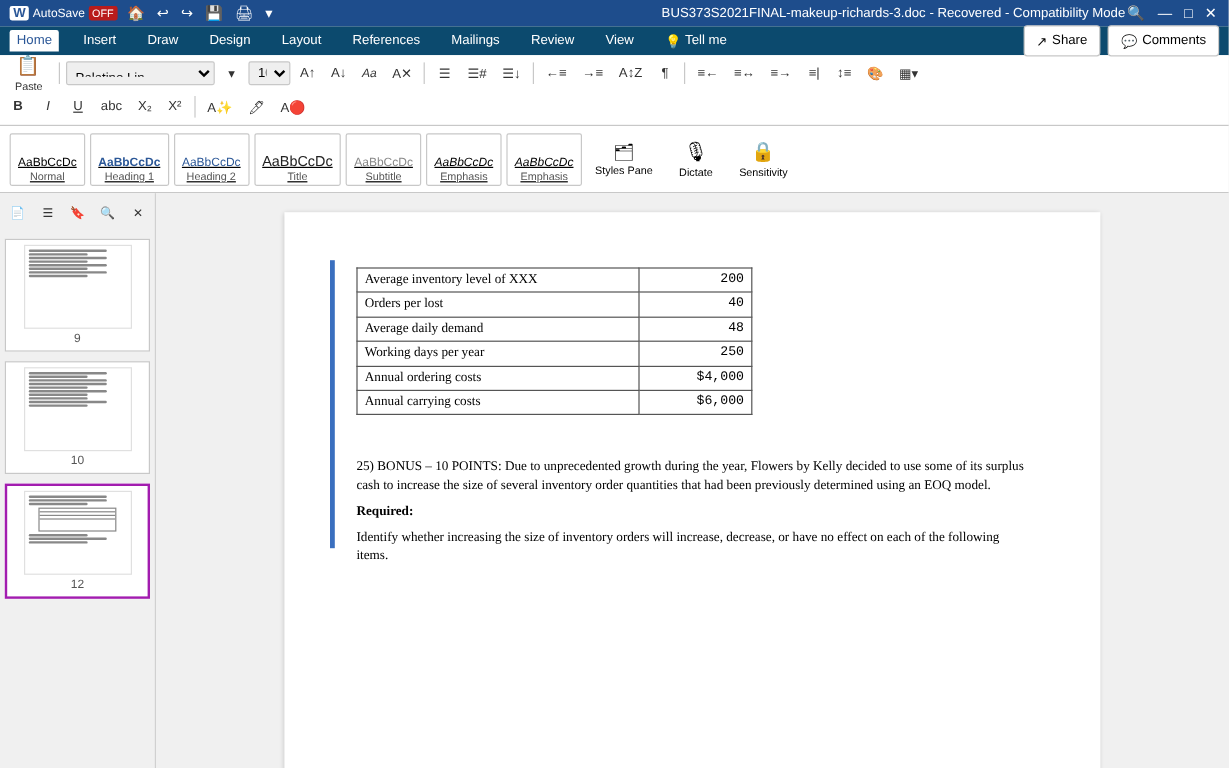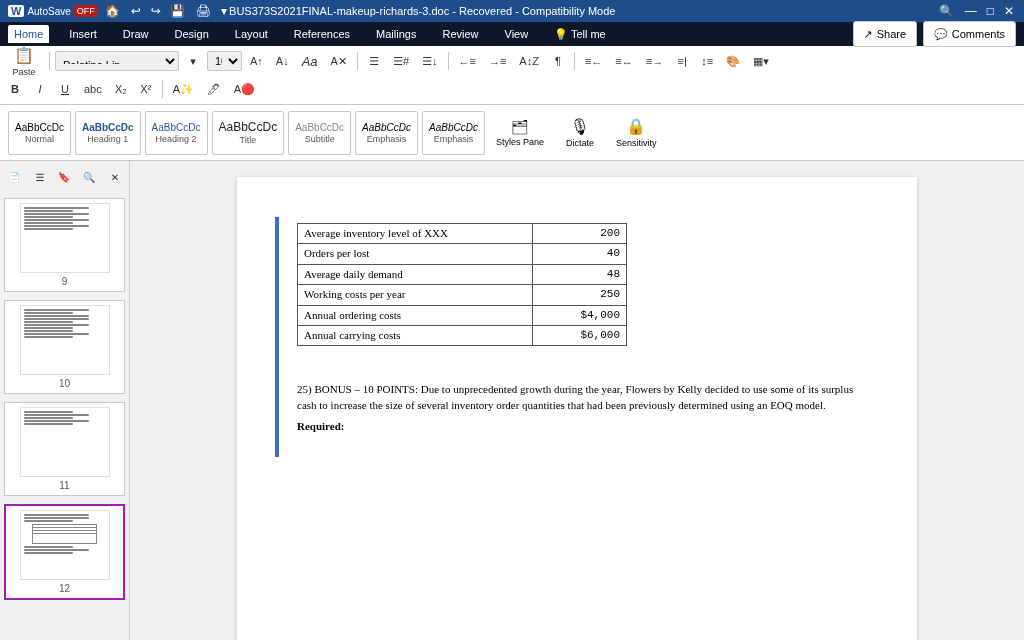--- a/index.html
+++ b/index.html
@@ -10,28 +10,28 @@
       background: #1e4d8c;
       color: white;
       height: 22px;
       display: flex;
       align-items: center;
       justify-content: space-between;
       padding: 0 8px;
       font-size: 11px;
     }
     #title-bar .title-left { display: flex; align-items: center; gap: 6px; }
-    #title-bar .title-center { flex: 1; text-align: left; font-size: 11px; }
+    #title-bar .title-center { flex: 1; text-align: right; font-size: 11px; }
     #title-bar .title-right { display: flex; align-items: center; gap: 6px; }
     #title-bar .autosave { display: flex; align-items: center; gap: 3px; font-size: 10px; }
     .off-badge { background: #b91c1c; color: white; font-size: 9px; padding: 1px 3px; border-radius: 2px; }
 
     
     #ribbon {
-      background: #0f172a;
+      background: #0c4a6e;
       height: 24px;
       display: flex;
       align-items: center;
       padding: 0 8px;
       gap: 14px;
       justify-content: flex-end;
     }
     .ribbon-tab {
       color: white;
       font-size: 11px;
@@ -109,22 +109,23 @@
       border-radius: 2px;
       padding: 2px 6px;
       font-size: 10px;
       cursor: pointer;
       min-width: 60px;
       text-align: center;
       height: 44px;
       display: flex;
       flex-direction: column;
       align-items: center;
-      justify-content: center;
-      background: white;
+      justify-content: flex-end;
+      background: white;
+      text-decoration: underline;
     }
     .style-preset .preview { font-size: 14px; line-height: 1.2; }
     .style-preset .label { font-size: 9px; color: #555; }
     .styles-pane-btn, .dictate-btn, .sensitivity-btn {
       display: flex;
       flex-direction: column;
       align-items: center;
       justify-content: center;
       border: 1px solid transparent;
       border-radius: 2px;
@@ -315,21 +316,21 @@
 
     <select class="font-select">
       <option>Palatino Lin...</option>
     </select>
     <button class="toolbar-btn">▾</button>
     <select class="font-size-select">
       <option>10</option>
     </select>
     <button class="toolbar-btn">A↑</button>
     <button class="toolbar-btn">A↓</button>
-    <button class="toolbar-btn" style="font-size:13px;font-style:italic;">Aa</button>
+    <button class="toolbar-btn" style="font-size:10px;font-style:italic;">Aa</button>
     <button class="toolbar-btn">A✕</button>
     <div class="toolbar-separator"></div>
 
     <button class="toolbar-btn">☰</button>
     <button class="toolbar-btn">☰#</button>
     <button class="toolbar-btn">☰↓</button>
     <div class="toolbar-separator"></div>
     <button class="toolbar-btn">←≡</button>
     <button class="toolbar-btn">→≡</button>
     <button class="toolbar-btn">A↕Z</button>
@@ -436,30 +437,20 @@
         <div class="thumb-line short"></div>
         <div class="thumb-line medium"></div>
         <div class="thumb-line short"></div>
         <div class="thumb-line short"></div>
         <div class="thumb-line medium"></div>
         <div class="thumb-line short"></div>
       </div>
       <div class="page-num">10</div>
     </div>
 
-    <div class="page-thumb">
-      <div class="thumb-box">
-        <div class="thumb-line short"></div>
-        <div class="thumb-line medium"></div>
-        <div class="thumb-line short"></div>
-        <div class="thumb-line medium"></div>
-        <div class="thumb-line short"></div>
-      </div>
-      <div class="page-num">11</div>
-    </div>
 
     <div class="page-thumb" style="border:2px solid #a21caf;">
       <div class="thumb-box">
         <div class="thumb-line medium"></div>
         <div class="thumb-line medium"></div>
         <div class="thumb-line short"></div>
         <div style="height:20px;border:1px solid #888;width:80%;margin:1px auto;">
           <div style="height:3px;border-bottom:1px solid #888;"></div>
           <div style="height:3px;border-bottom:1px solid #888;"></div>
           <div style="height:3px;border-bottom:1px solid #888;"></div>
@@ -486,21 +477,21 @@
         </tr>
         <tr>
           <td>Orders per lost</td>
           <td>40</td>
         </tr>
         <tr>
           <td>Average daily demand</td>
           <td>48</td>
         </tr>
         <tr>
-          <td>Working costs per year</td>
+          <td>Working days per year</td>
           <td>250</td>
         </tr>
         <tr>
           <td>Annual ordering costs</td>
           <td>$4,000</td>
         </tr>
         <tr>
           <td>Annual carrying costs</td>
           <td>$6,000</td>
         </tr>
@@ -509,17 +500,18 @@
 
 
       <div style="height: 30px;"></div>
 
       <p class="para">25) BONUS – 10 POINTS: Due to unprecedented growth during the year, Flowers by Kelly decided to use some of its surplus cash to increase the size of several inventory order quantities that had been previously determined using an EOQ model.</p>
 
       <p class="para">
         <span class="bold-text">Required:</span>
       </p>
 
+      <p class="para">Identify whether increasing the size of inventory orders will increase, decrease, or have no effect on each of the following items.</p>
 
     </div>
   </div>
 
 </div>
 
 </body></html>

